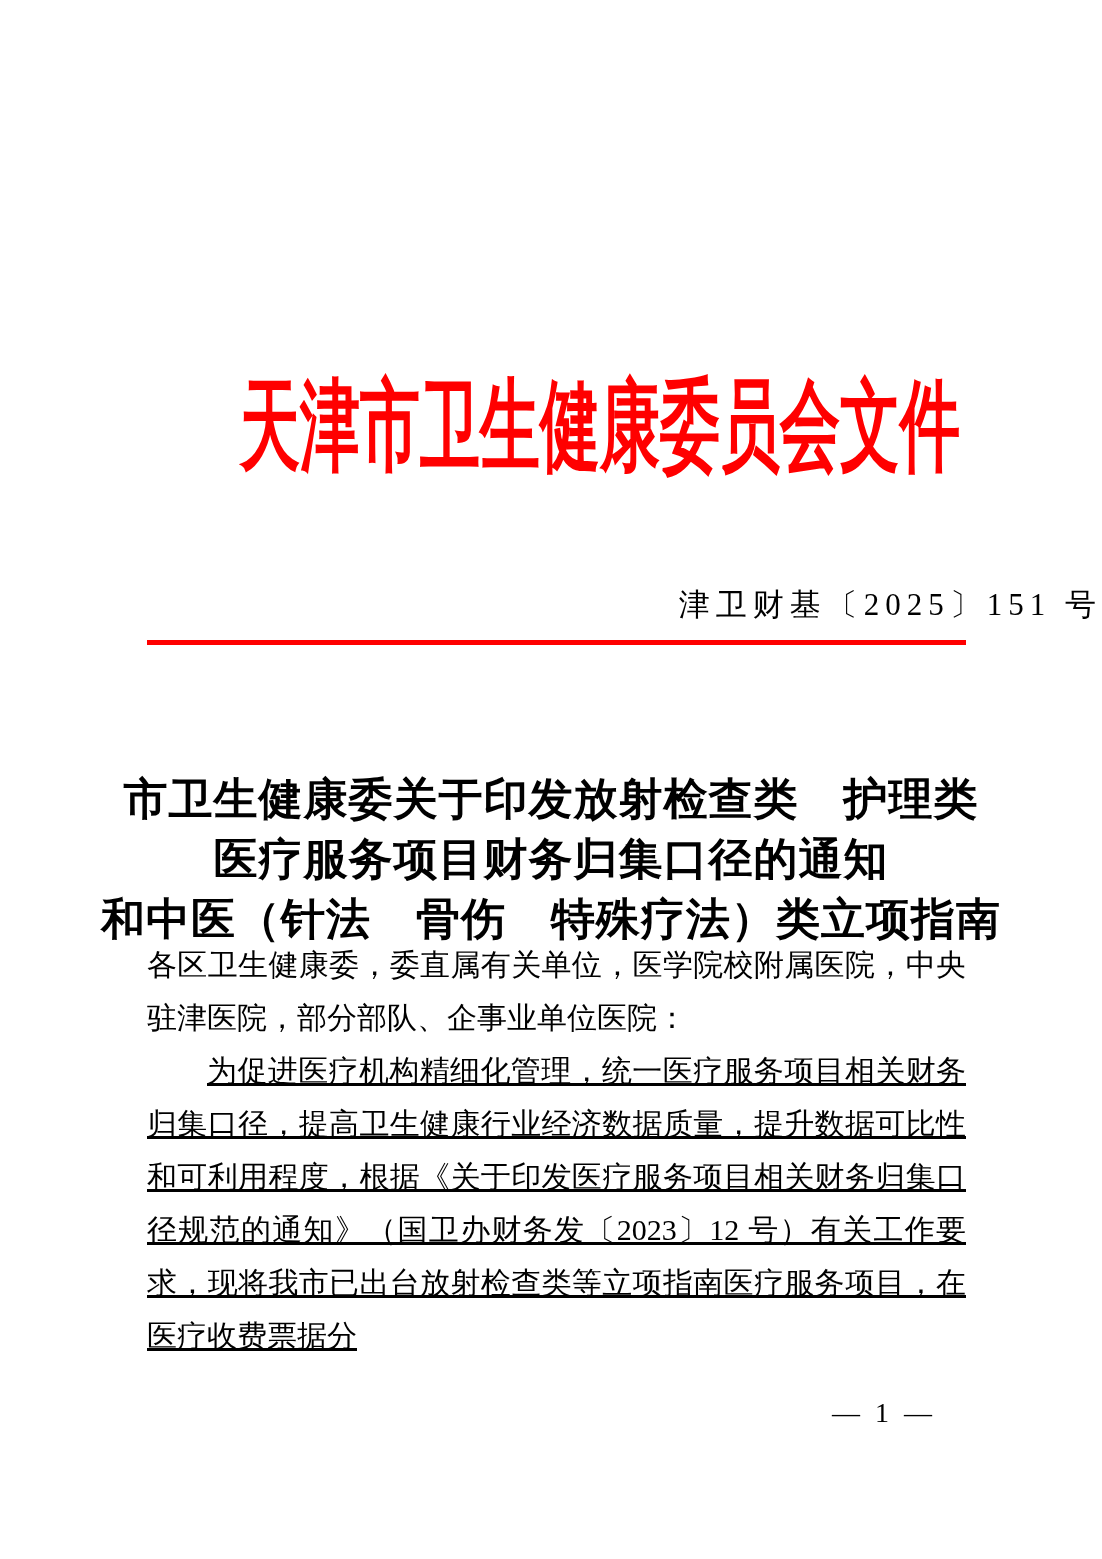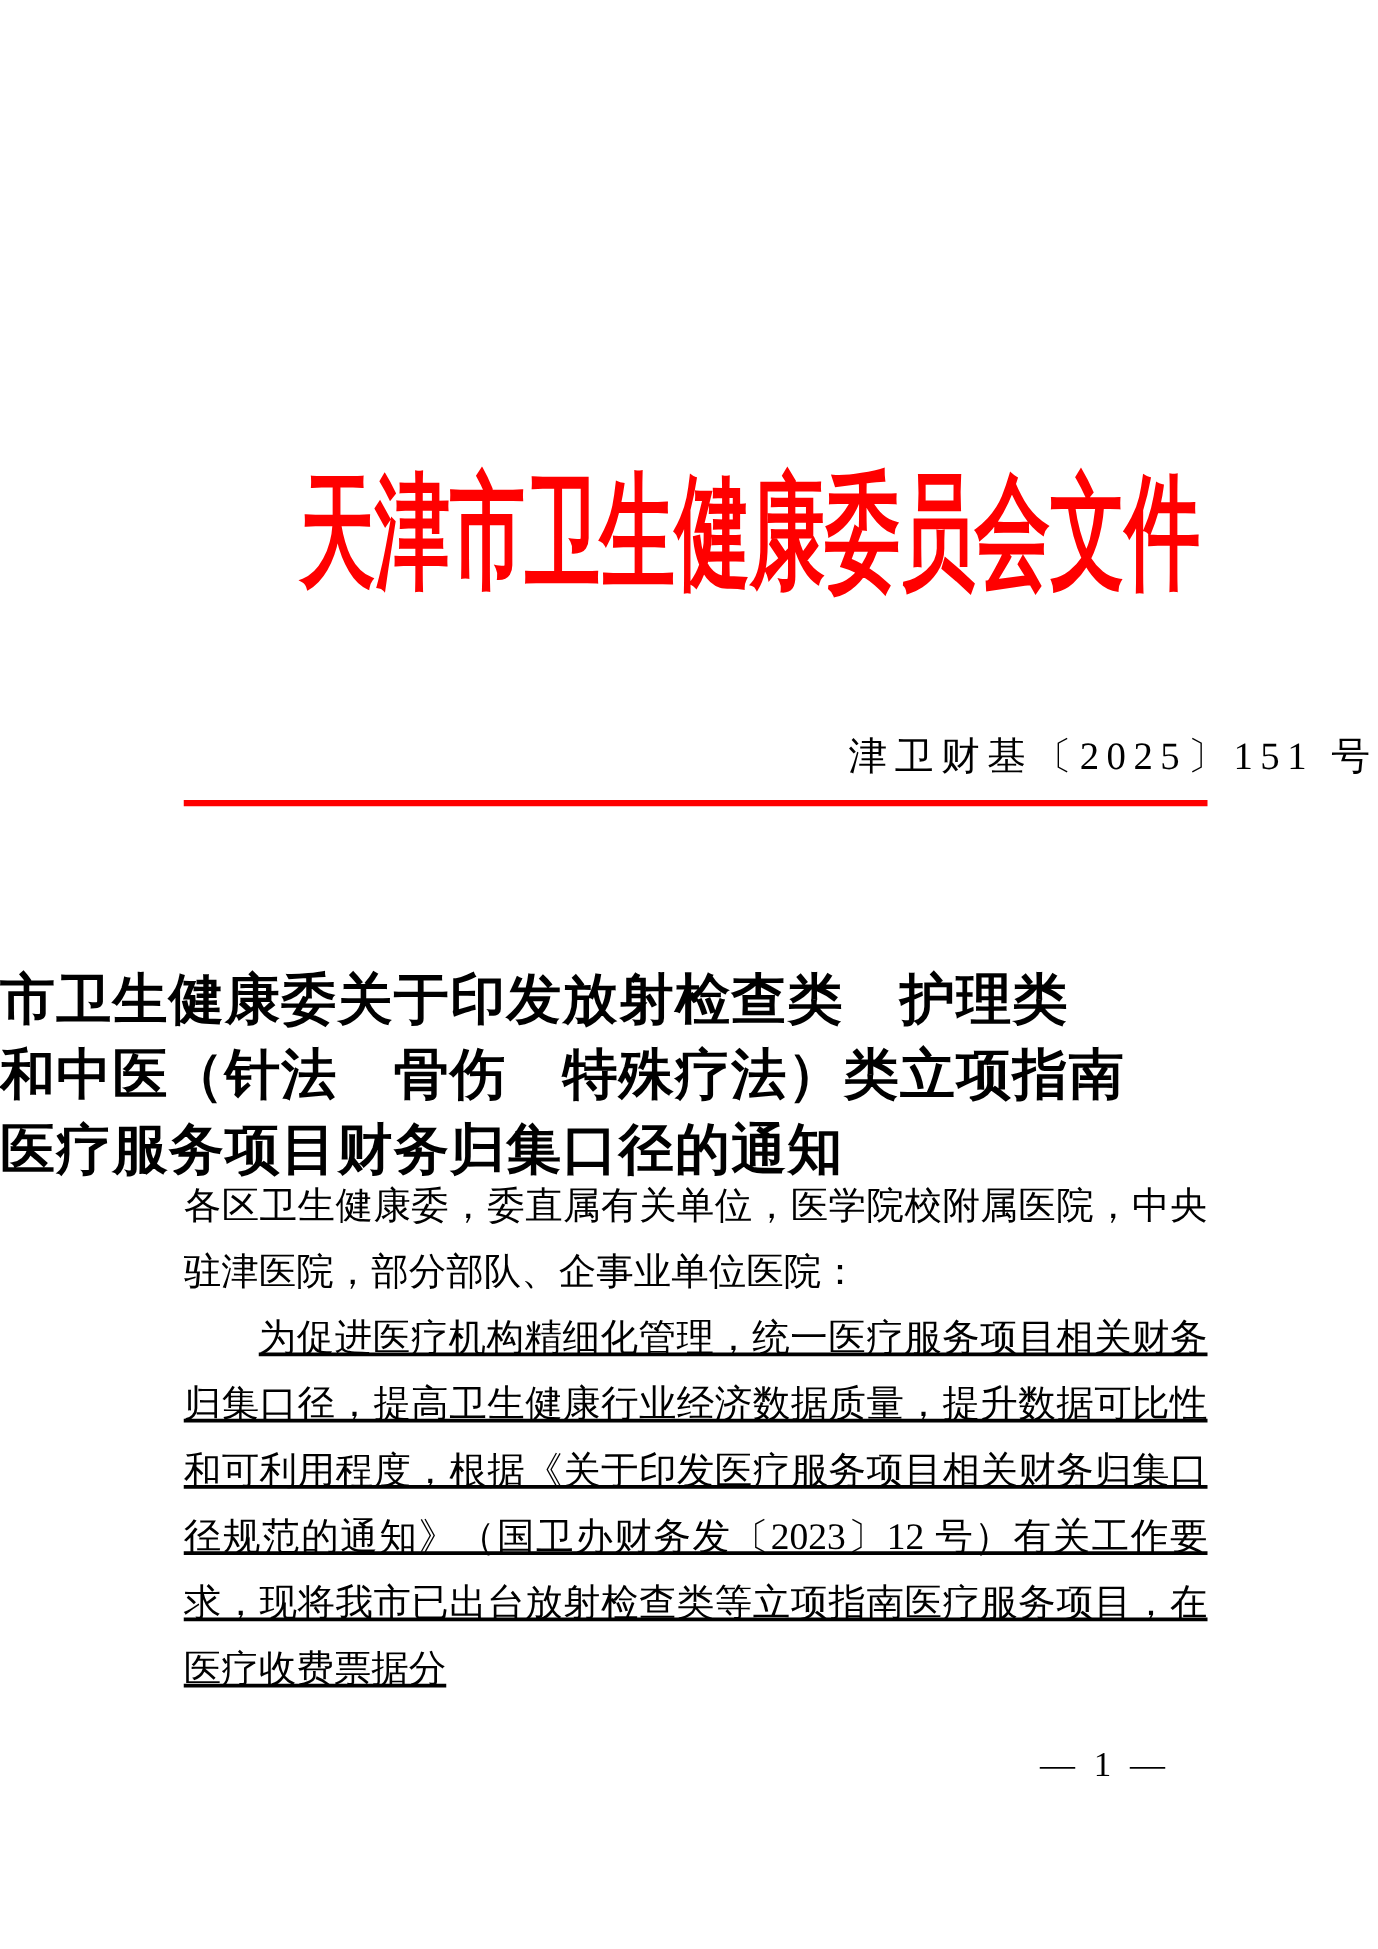--- a/index.html
+++ b/index.html
@@ -57,20 +57,21 @@
     height: 5px;
     background: var(--accent, #ff0000);
   }
   
   .notice-title {
     position: absolute;
     top: 770px;
     left: 0;
     width: 1102px;
     margin: 0;
+    text-align: center;
     font-size: 44px;
     font-weight: bold;
     line-height: 60px;
     letter-spacing: 1px;
   }
   
   .body-text {
     position: absolute;
     top: 938px;
     left: 147px;
@@ -107,22 +108,22 @@
   <div class="letterhead">
     <span class="letterhead-text">天津市卫生健康委员会文件</span>
   </div>
 
   <div class="doc-number">津卫财基〔2025〕151 号</div>
 
   <div class="red-rule"></div>
 
   <h1 class="notice-title">
     <div>市卫生健康委关于印发放射检查类　护理类</div>
+    <div>医疗服务项目财务归集口径的通知</div>
     <div>和中医（针法　骨伤　特殊疗法）类立项指南</div>
-    <div>医疗服务项目财务归集口径的通知</div>
   </h1>
 
   <div class="body-text">
     <p class="salutation">各区卫生健康委，委直属有关单位，医学院校附属医院，中央驻津医院，部分部队、企事业单位医院：</p>
     <p class="para-indent">为促进医疗机构精细化管理，统一医疗服务项目相关财务归集口径，提高卫生健康行业经济数据质量，提升数据可比性和可利用程度，根据《关于印发医疗服务项目相关财务归集口径规范的通知》（国卫办财务发〔2023〕12 号）有关工作要求，现将我市已出台放射检查类等立项指南医疗服务项目，在医疗收费票据分</p>
   </div>
 
   <div class="page-number">— 1 —</div>
 
 </div>

